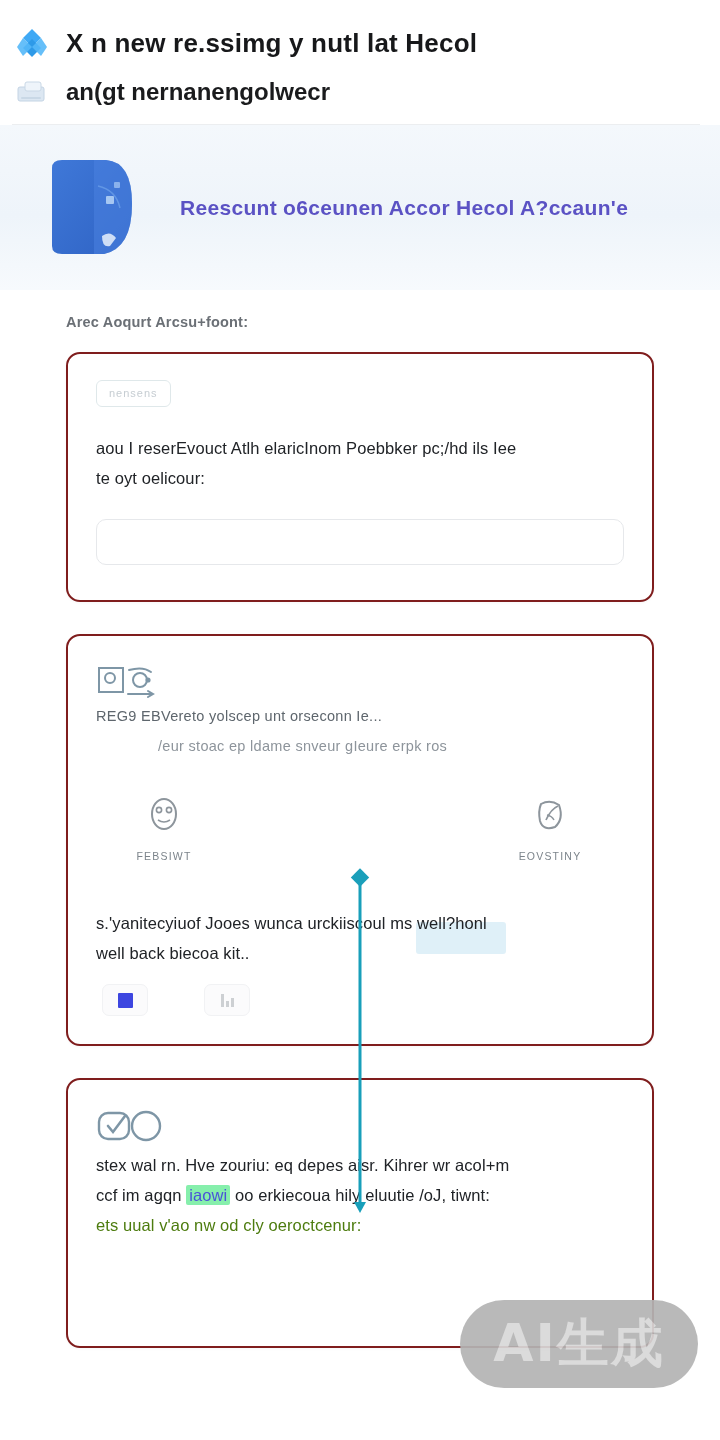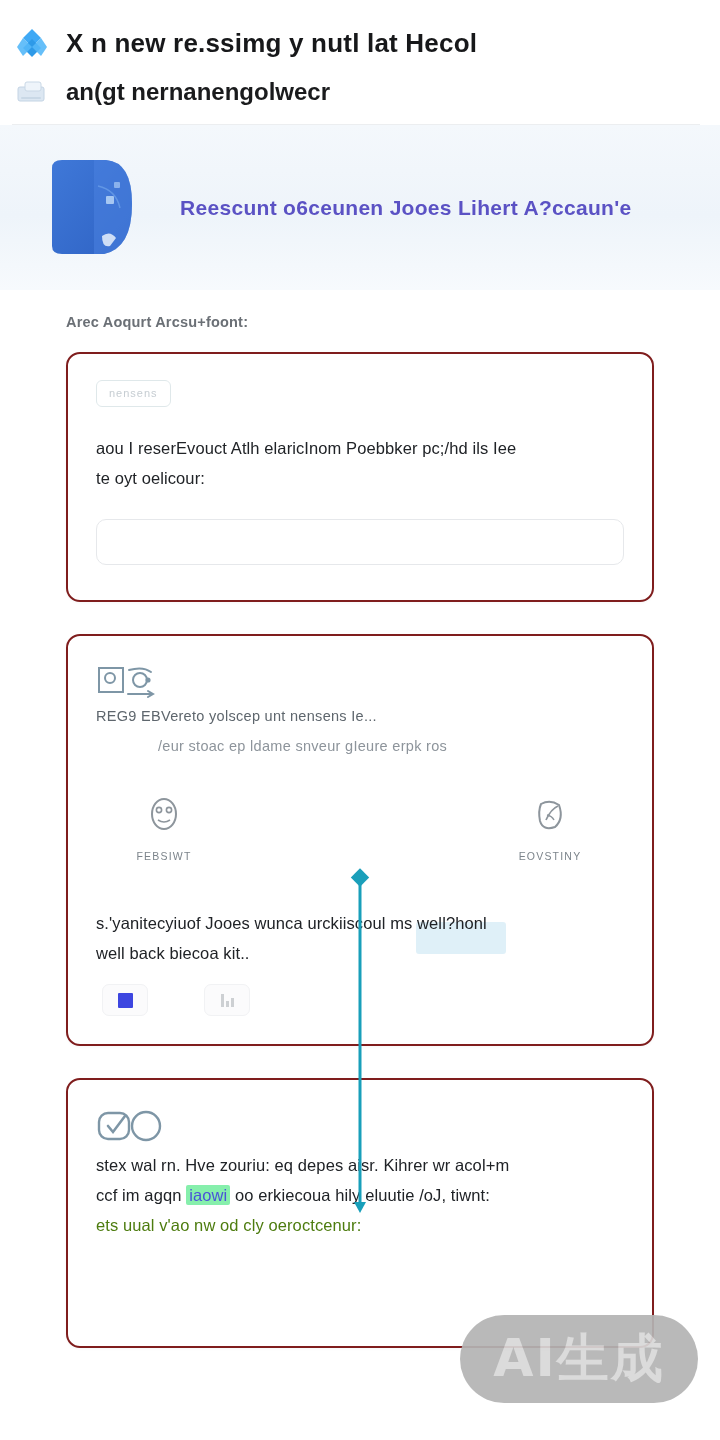--- a/index.html
+++ b/index.html
@@ -307,21 +307,21 @@
     border-right: 6px solid transparent;
     border-top: 11px solid #189fba;
     z-index: 6;
     pointer-events: none;
   }
 
   
   .watermark {
     position: absolute;
     right: 22px;
-    bottom: 37px;
+    bottom: 52px;
     width: 238px;
     height: 88px;
     border-radius: 44px;
     background: #b4b4b4;
     display: flex;
     align-items: center;
     justify-content: center;
     opacity: 0.92;
   }
 
@@ -378,21 +378,21 @@
           </linearGradient>
         </defs>
         <path d="M8 16 Q8 8 18 8 L62 8 Q88 10 88 52 Q88 96 60 102 L18 102 Q8 102 8 94 Z" fill="url(#shg)"></path>
         <path d="M50 8 L62 8 Q88 10 88 52 Q88 96 60 102 L50 102 Z" fill="#4a82e0" opacity="0.55"></path>
         <rect x="62" y="44" width="8" height="8" rx="1" fill="#b9d5f7" opacity="0.85"></rect>
         <rect x="70" y="30" width="6" height="6" rx="1" fill="#a9caf5" opacity="0.7"></rect>
         <path d="M58 84 q8 -6 14 2 l-6 8 q-8 2 -8 -10 Z" fill="#e8f1fc" opacity="0.85"></path>
         <path d="M54 34 q18 4 22 22" stroke="#6fa3ea" stroke-width="1.5" fill="none" opacity="0.7"></path>
       </svg>
     </span>
-    <span class="banner-title">Reescunt o6ceunen Jooes Lihert A?ccaun'e</span>
+    <span class="banner-title">Reescunt o6ceunen Accor Hecol A?ccaun'e</span>
   </div>
 
   <div class="content">
 
     <div class="section-label">Arec Aoqurt Arcsu+foont:</div>
 
     <div class="card card-one">
       <div class="badge-ghost">nensens</div>
       <div class="body-text">aou I reserEvouct Atlh elaricInom Poebbker pc;/hd ils Iee</div>
       <div class="body-text">te oyt oelicour:</div>
@@ -408,21 +408,21 @@
             <circle cx="14" cy="16" r="5"></circle>
             <path d="M33 8 q14 -4 22 2"></path>
             <circle cx="44" cy="18" r="7"></circle>
             <path d="M32 32 L56 32"></path>
             <path d="M52 29 L57 32 L52 35"></path>
             <circle cx="52" cy="18" r="1.6" fill="#7e96a6"></circle>
           </g>
         </svg>
       </span>
 
-      <div class="lead-text">REG9 EBVereto yolscep unt nensens Ie...</div>
+      <div class="lead-text">REG9 EBVereto yolscep unt orseconn Ie...</div>
       <div class="sub-text">/eur stoac ep ldame snveur gIeure  erpk   ros</div>
 
       <div class="icon-row">
         <div class="icon-cell">
           <span>
             <svg width="34" height="40" viewBox="0 0 34 40">
               <ellipse cx="17" cy="20" rx="12" ry="15" fill="none" stroke="#8d959c" stroke-width="2"></ellipse>
               <circle cx="12" cy="16" r="2.6" fill="none" stroke="#8d959c" stroke-width="1.6"></circle>
               <circle cx="22" cy="16" r="2.6" fill="none" stroke="#8d959c" stroke-width="1.6"></circle>
               <path d="M11 26 q6 4 12 0" fill="none" stroke="#8d959c" stroke-width="1.6"></path>

